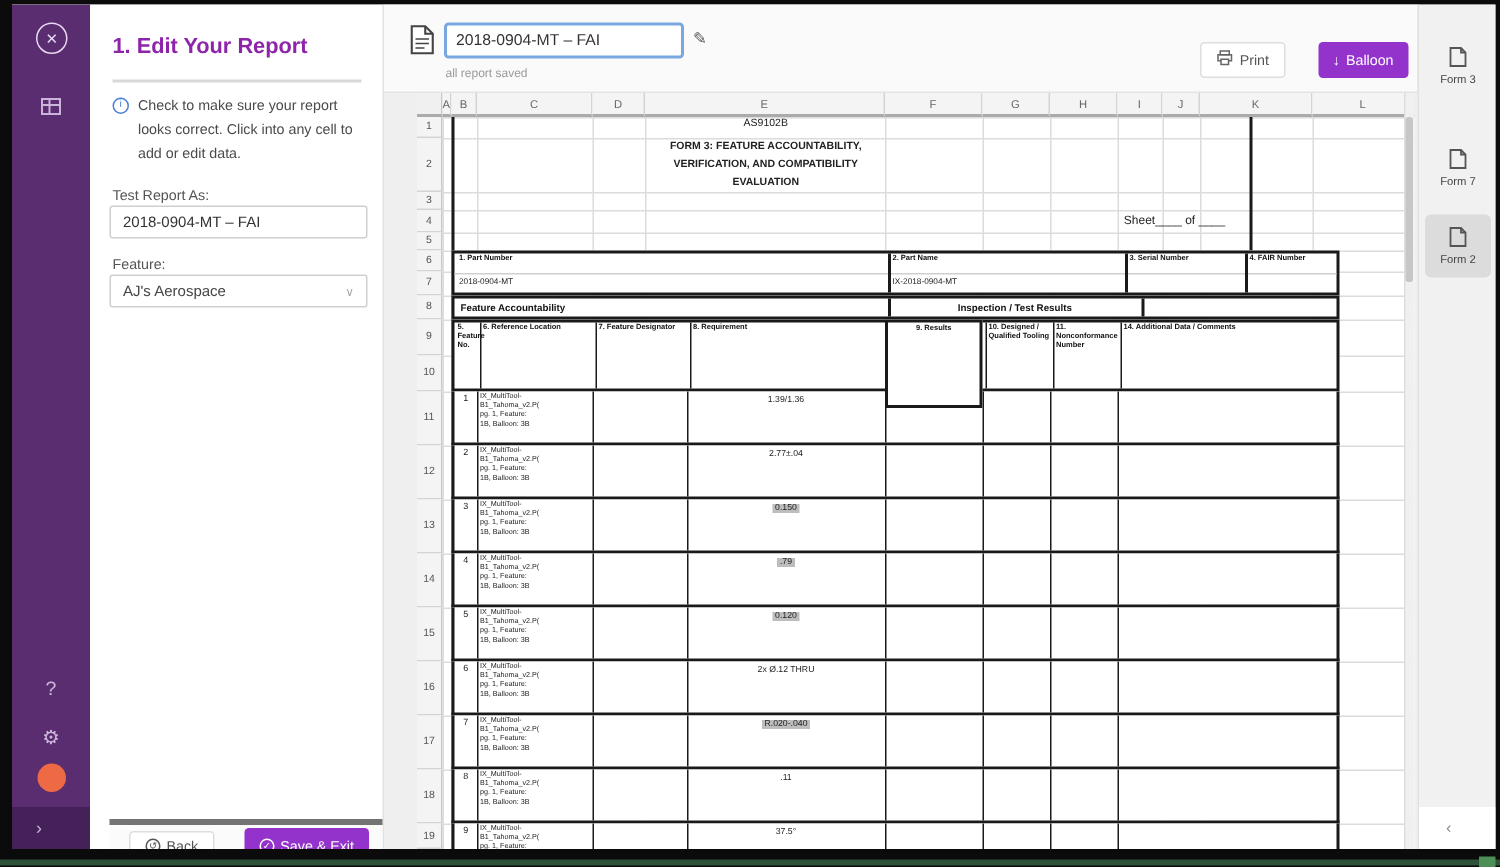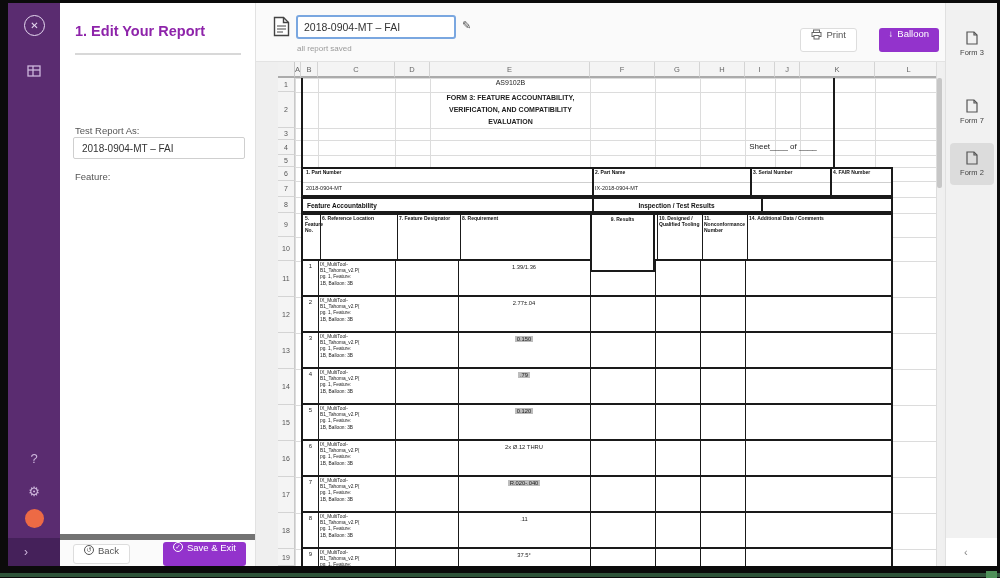--- a/index.html
+++ b/index.html
@@ -25,22 +25,22 @@
   .note{position:absolute;left:15px;top:60px;width:172px;display:flex}
   .info-icon{flex:0 0 11px;width:11px;height:11px;border:1.4px solid #4a7fd4;border-radius:50%;color:#4a7fd4;
     font-size:7px;line-height:8px;text-align:center;margin-top:2px}
   .note p{margin-left:6px;font-size:9.5px;line-height:1.7;color:#4a4a4a}
   .flabel{position:absolute;left:15px;font-size:9.5px;color:#555}
   .panel input{position:absolute;left:13px;width:172px;height:22px;border:1px solid #cfcfcf;border-radius:2px;
     font-size:10px;color:#333;padding:0 8px;font-family:"Liberation Sans",sans-serif}
   .select{position:absolute;left:13px;width:172px;height:22px;border:1px solid #cfcfcf;border-radius:2px;
     display:flex;align-items:center;justify-content:space-between;padding:0 8px;font-size:10px;color:#444;cursor:pointer}
   .select .chev{color:#aaa;font-size:8px}
-  .panel-footer{position:absolute;left:0;right:0;bottom:0;height:32px;background:#fbfbfb;border-top:6px solid #737373}
-  .btn{display:inline-flex;align-items:flex-start;gap:4px;border-radius:3px;font-size:9.5px;cursor:pointer;
+  .panel-footer{position:absolute;left:13px;right:0;bottom:0;height:20px;background:#fbfbfb;border-top:4px solid #737373}
+  .btn{display:inline-flex;align-items:center;gap:4px;border-radius:3px;font-size:9.5px;cursor:pointer;
     font-family:"Liberation Sans",sans-serif}
   .btn .circ{width:10px;height:10px;border:1px solid currentColor;border-radius:50%;display:inline-flex;
     align-items:center;justify-content:center;font-size:6.5px}
   .back-btn{position:absolute;left:13px;top:4px;height:20px;padding:0 10px;background:#fff;border:1px solid #ddd;color:#555}
   .save-btn{position:absolute;right:9px;top:2px;height:24px;padding:0 10px;background:#9333cc;border:none;color:#fff}
 
   
   .main{position:absolute;left:248px;top:0;bottom:0;right:52px;background:#efefef}
   .topbar{position:absolute;left:0;right:0;top:0;height:59px;background:#fafafa;border-bottom:1px solid #e3e3e3}
   .doc-title{position:absolute;left:40px;top:12px;width:160px;height:24px;border:2px solid #7aa7e0;border-radius:3px;
@@ -97,23 +97,31 @@
     <div class="ricon" style="top:481px">⚙</div>
     <div class="avatar" style="top:506px"></div>
     <div class="rail-bottom">
       <span>›</span>
     </div>
   </aside>
 
   <section class="panel">
     <h1>1. Edit Your Report</h1>
     <div class="rule"></div>
+    <div class="note">
+      <span class="info-icon">i</span>
+      <p>Check to make sure your report looks correct. Click into any cell to add or edit data.</p>
+    </div>
     <div class="flabel" style="top:122px">Test Report As:</div>
     <input style="top: 134px;" value="2018-0904-MT – FAI">
     <div class="flabel" style="top:168px">Feature:</div>
+    <div class="select" style="top:180px">
+      <span>AJ's Aerospace</span>
+      <span class="chev">∨</span>
+    </div>
     <div class="panel-footer">
       <button class="btn back-btn">
         <span class="circ">↺</span>
         <span>Back</span>
       </button>
       <button class="btn save-btn">
         <span class="circ">✓</span>
         <span>Save &amp; Exit</span>
       </button>
     </div>

